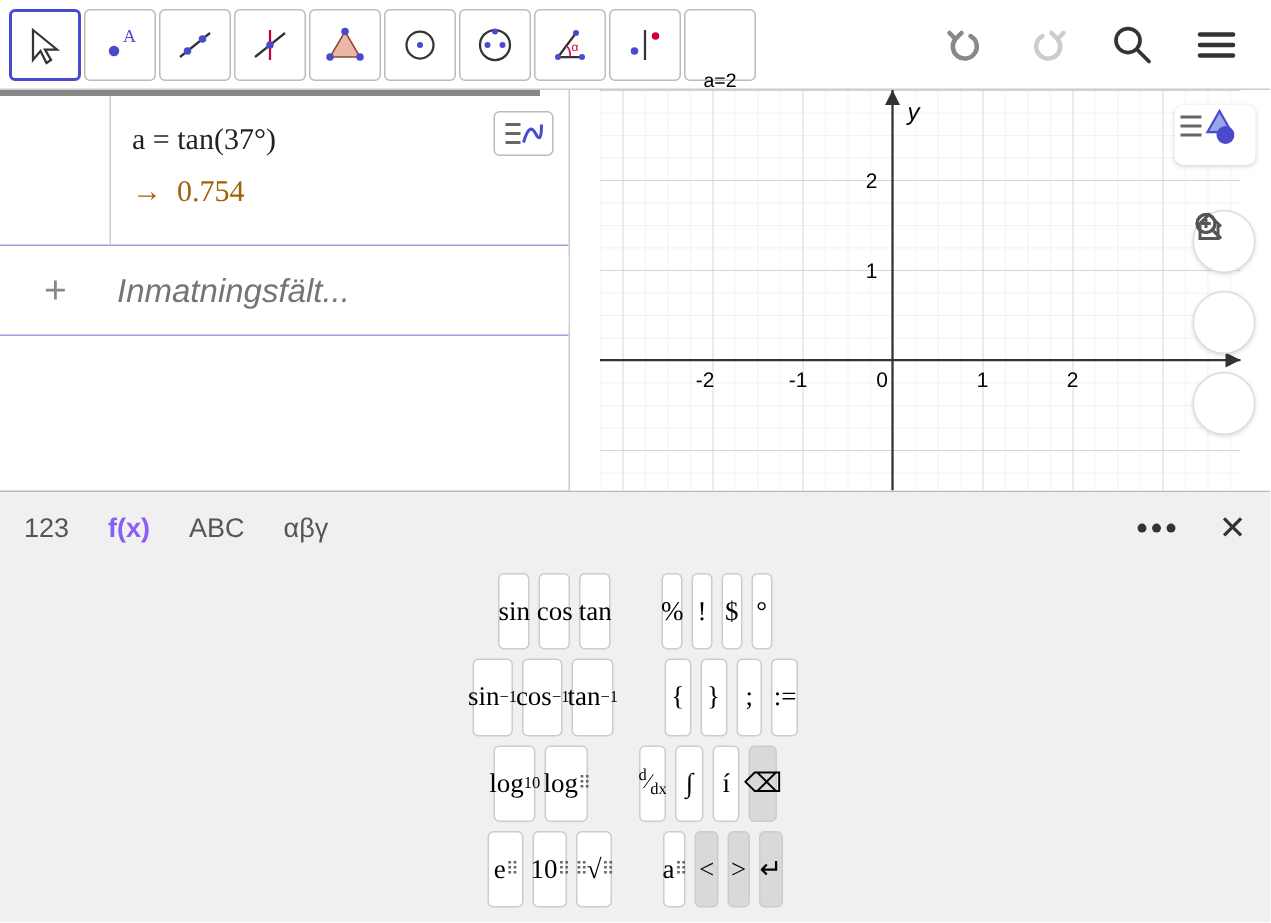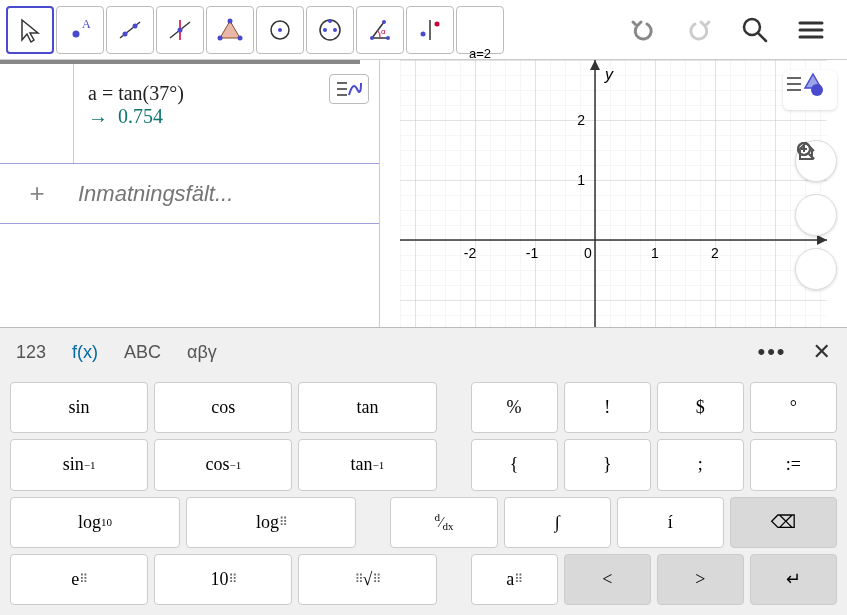--- a/index.html
+++ b/index.html
@@ -59,21 +59,21 @@
     border-right: 1px solid #ccc;
   }
   .entry-body {
     flex: 1;
     padding: 18px 14px;
     font-size: 20px;
     font-family: "Times New Roman", serif;
     color: #222;
     position: relative;
   }
-  .entry-body .out { color: #0f766e; }
+  .entry-body .out { color: #a16207; margin-top: 12px; }
   .entry-icon {
     position: absolute; right: 10px; top: 10px;
     width: 40px; height: 30px;
     border: 1px solid #bbb; border-radius: 4px;
     display:flex;align-items:center;justify-content:center;
     background:#fff;
   }
   .input-row {
     display: flex;
     border-bottom: 1px solid #9f9fdc;
@@ -120,31 +120,31 @@
     display:flex;flex-direction:column;
   }
   .kb-tabs {
     height:48px;
     display:flex;align-items:center;
     padding:0 16px;
     gap: 26px;
     font-size:18px;
   }
   .kb-tab { color:#555; cursor:pointer;text-align:center; }
-  .kb-tab.active { color:#0369a1; font-weight:400;}
+  .kb-tab.active { color:#8b5cf6; font-weight:700;}
   .kb-tabs .spacer{flex:1;}
   .kb-close{font-size:22px;cursor:pointer;color:#333;}
   .kb-more{font-size:22px;cursor:pointer;color:#333;letter-spacing:2px;}
   .kb-grid {
     flex:1;
     padding: 6px 10px 10px 10px;
   }
   .kb-rows {
     height: 100%;
-    display:flex;flex-direction:column;gap:6px;
+    display:flex;flex-direction:column;gap:6px;align-items:center;
   }
   .kb-row {
     flex:1;
     display:flex;
     gap:6px;
   }
   .key {
     background:#fff;
     border:1px solid #ccc;
     border-radius:4px;

